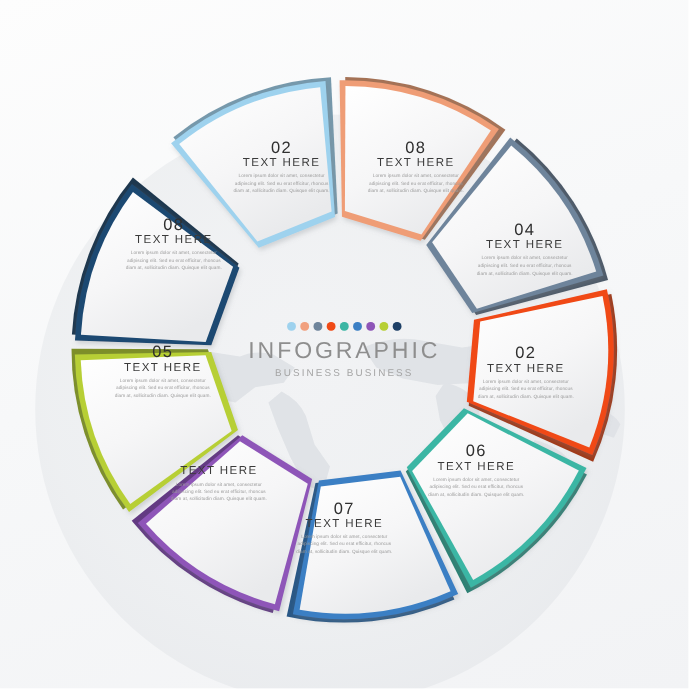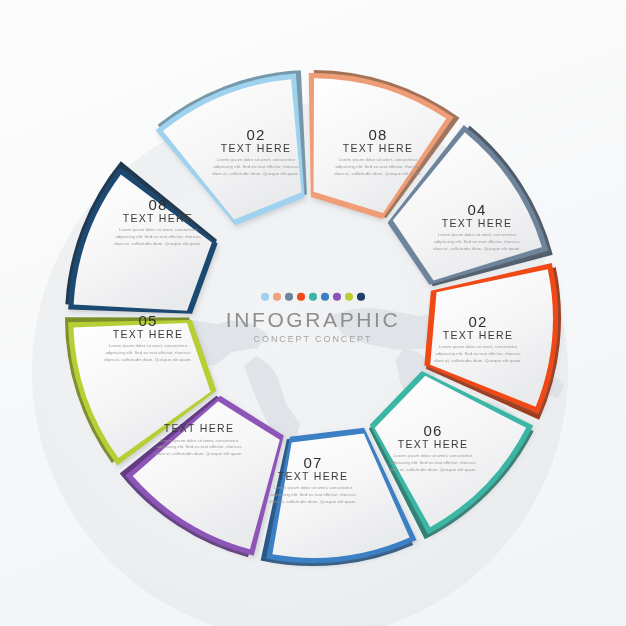--- a/index.html
+++ b/index.html
@@ -178,21 +178,21 @@
       <div class="seg-label" style="left: 477px; top: 227px;">
         <div class="seg-num">04</div>
         <div class="seg-head">TEXT HERE</div>
         <div class="seg-body">Lorem ipsum dolor sit amet, consectetur adipiscing elit. Sed eu erat efficitur, rhoncus diam at, sollicitudin diam. Quisque elit quam.</div>
       </div>
       <div class="seg-label" style="left: 478px; top: 339px;">
         <div class="seg-num">02</div>
         <div class="seg-head">TEXT HERE</div>
         <div class="seg-body">Lorem ipsum dolor sit amet, consectetur adipiscing elit. Sed eu erat efficitur, rhoncus diam at, sollicitudin diam. Quisque elit quam.</div>
       </div>
-      <div class="seg-label" style="left: 425px; top: 448px; padding-left: 16px;">
+      <div class="seg-label" style="left: 425px; top: 428px; padding-left: 16px;">
         <div class="seg-num">06</div>
         <div class="seg-head">TEXT HERE</div>
         <div class="seg-body">Lorem ipsum dolor sit amet, consectetur adipiscing elit. Sed eu erat efficitur, rhoncus diam at, sollicitudin diam. Quisque elit quam.</div>
       </div>
       <div class="seg-label" style="left: 313px; top: 480px;">
         <div class="seg-num">07</div>
         <div class="seg-head">TEXT HERE</div>
         <div class="seg-body">Lorem ipsum dolor sit amet, consectetur adipiscing elit. Sed eu erat efficitur, rhoncus diam at, sollicitudin diam. Quisque elit quam.</div>
       </div>
       <div class="seg-label" style="left: 199px; top: 440px;">
@@ -212,16 +212,16 @@
         <span class="dot" style="background: rgb(241, 160, 126);"></span>
         <span class="dot" style="background: rgb(110, 132, 155);"></span>
         <span class="dot" style="background: rgb(240, 74, 22);"></span>
         <span class="dot" style="background: rgb(59, 182, 164);"></span>
         <span class="dot" style="background: rgb(59, 127, 196);"></span>
         <span class="dot" style="background: rgb(142, 85, 184);"></span>
         <span class="dot" style="background: rgb(183, 207, 53);"></span>
         <span class="dot" style="background: rgb(29, 63, 102);"></span>
       </div>
     <div id="title">INFOGRAPHIC</div>
-    <div id="subtitle">CONCEPT CONCEPT</div>
+    <div id="subtitle">BUSINESS BUSINESS</div>
   </div>
 
 </div>
 
 </body></html>

